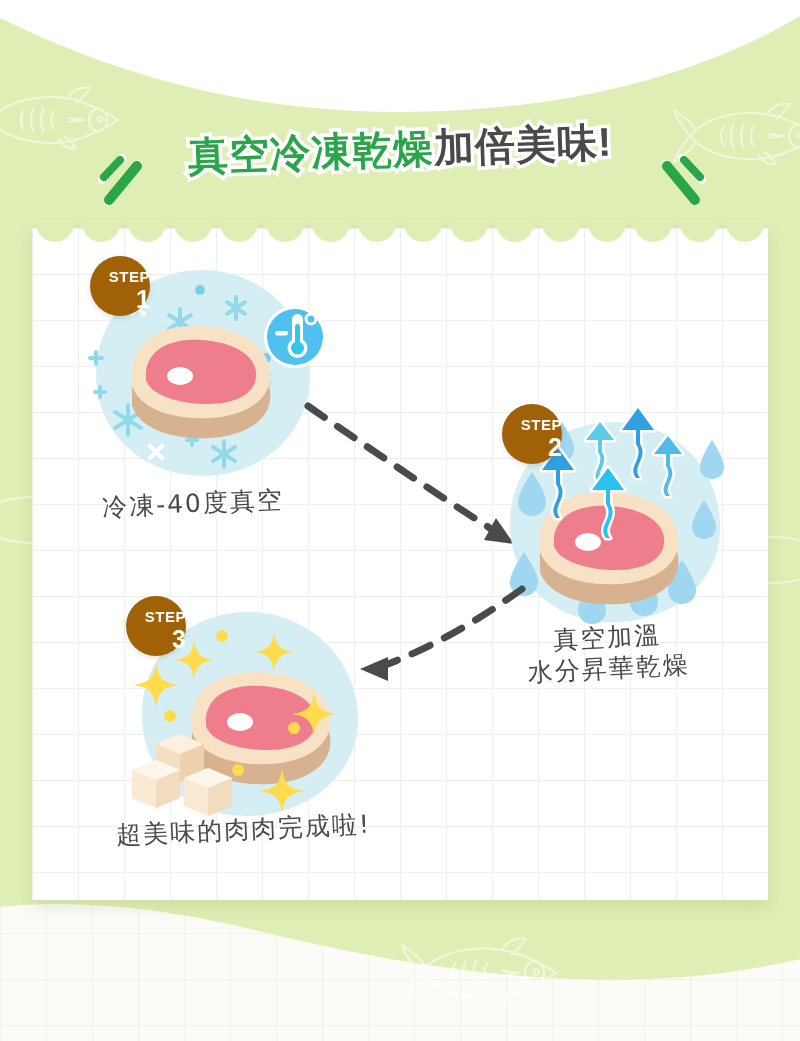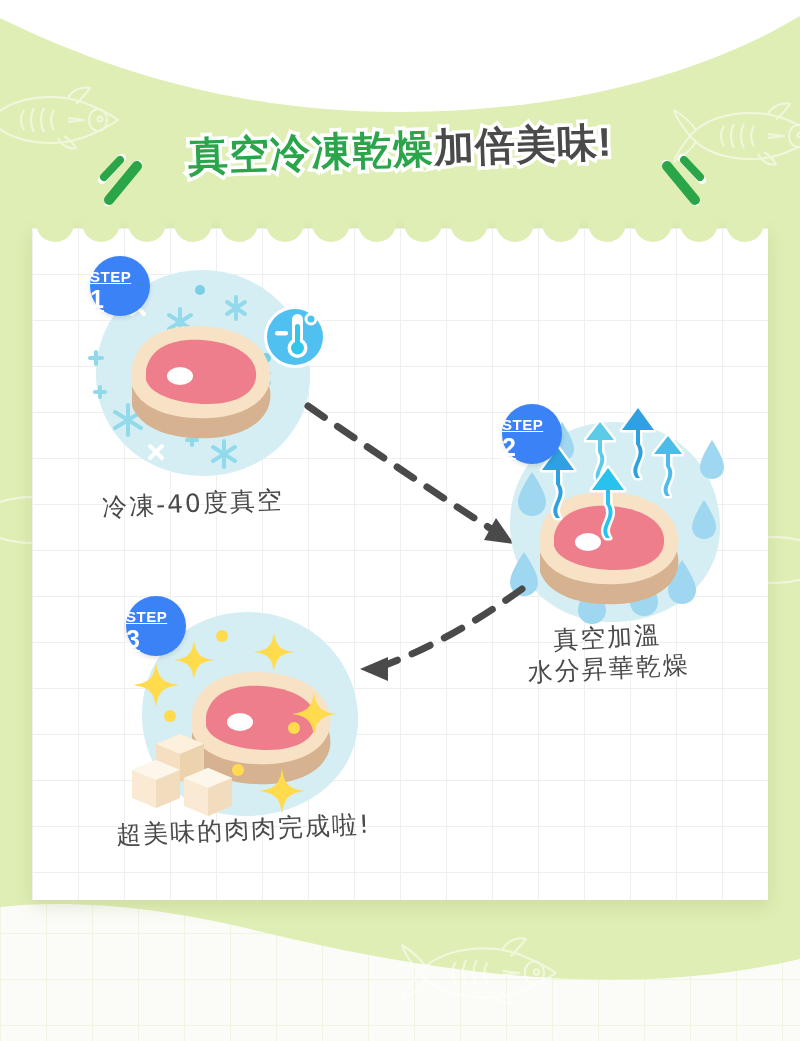--- a/index.html
+++ b/index.html
@@ -42,23 +42,22 @@
     -webkit-text-stroke:7px #fff; paint-order:stroke fill;
   }
   .title .g{color:#2aa54a;}
   .title .d{color:#4a4a4a;}
   .slash{position:absolute;z-index:9;}
 
   
   .step{position:absolute;}
   .badge{
     position:absolute;width:60px;height:60px;border-radius:50%;
-    background:#3b82f6;color:#fff;text-align:left;z-index:6;
+    background:#a16207;color:#fff;text-align:right;z-index:6;
     box-shadow:0 2px 5px rgba(0,0,0,.12);
-    text-decoration:underline;
   }
   .badge .s{display:block;font-size:15px;font-weight:bold;line-height:1;padding-top:13px;letter-spacing:.5px;}
   .badge .n{display:block;font-size:25px;font-weight:bold;line-height:1;padding-top:3px;}
 
   .cap{
     position:absolute;color:#4a4a4a;font-size:25px;line-height:1.25;
     font-family:"DejaVu Sans","Liberation Sans",sans-serif;
     letter-spacing:2px;transform:rotate(-2.5deg);white-space:pre-line;
     font-weight:500;
   }

